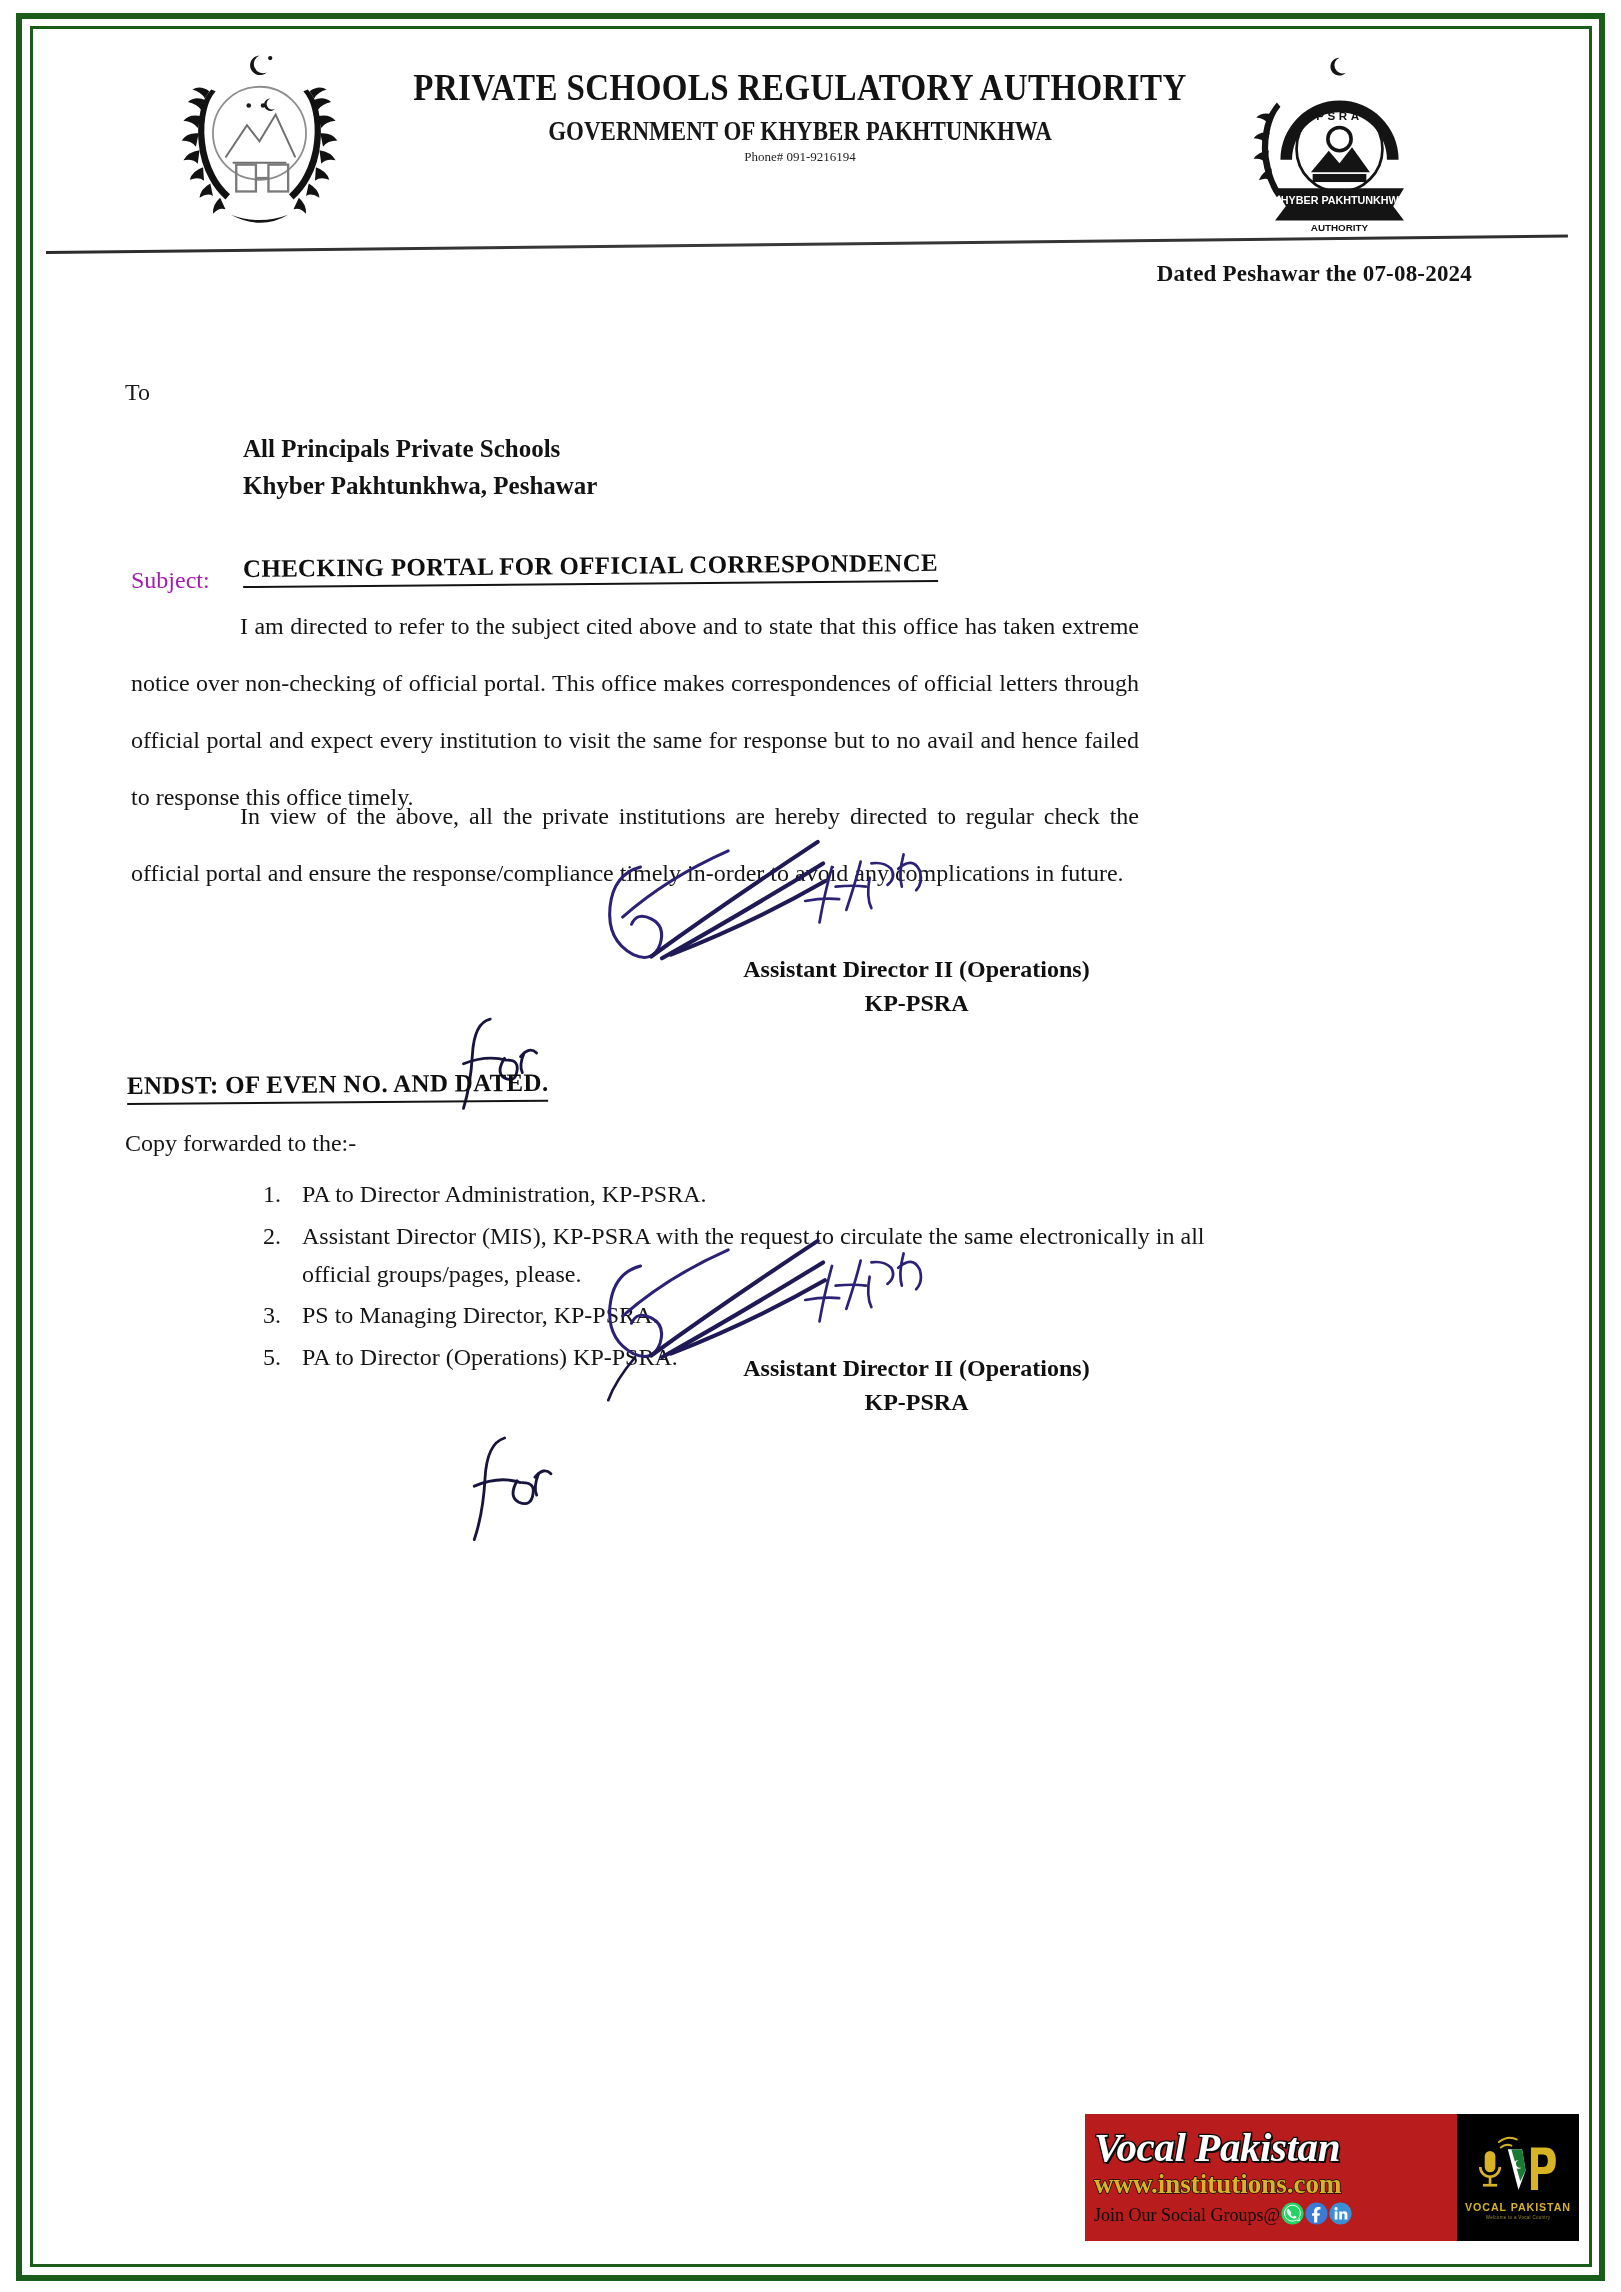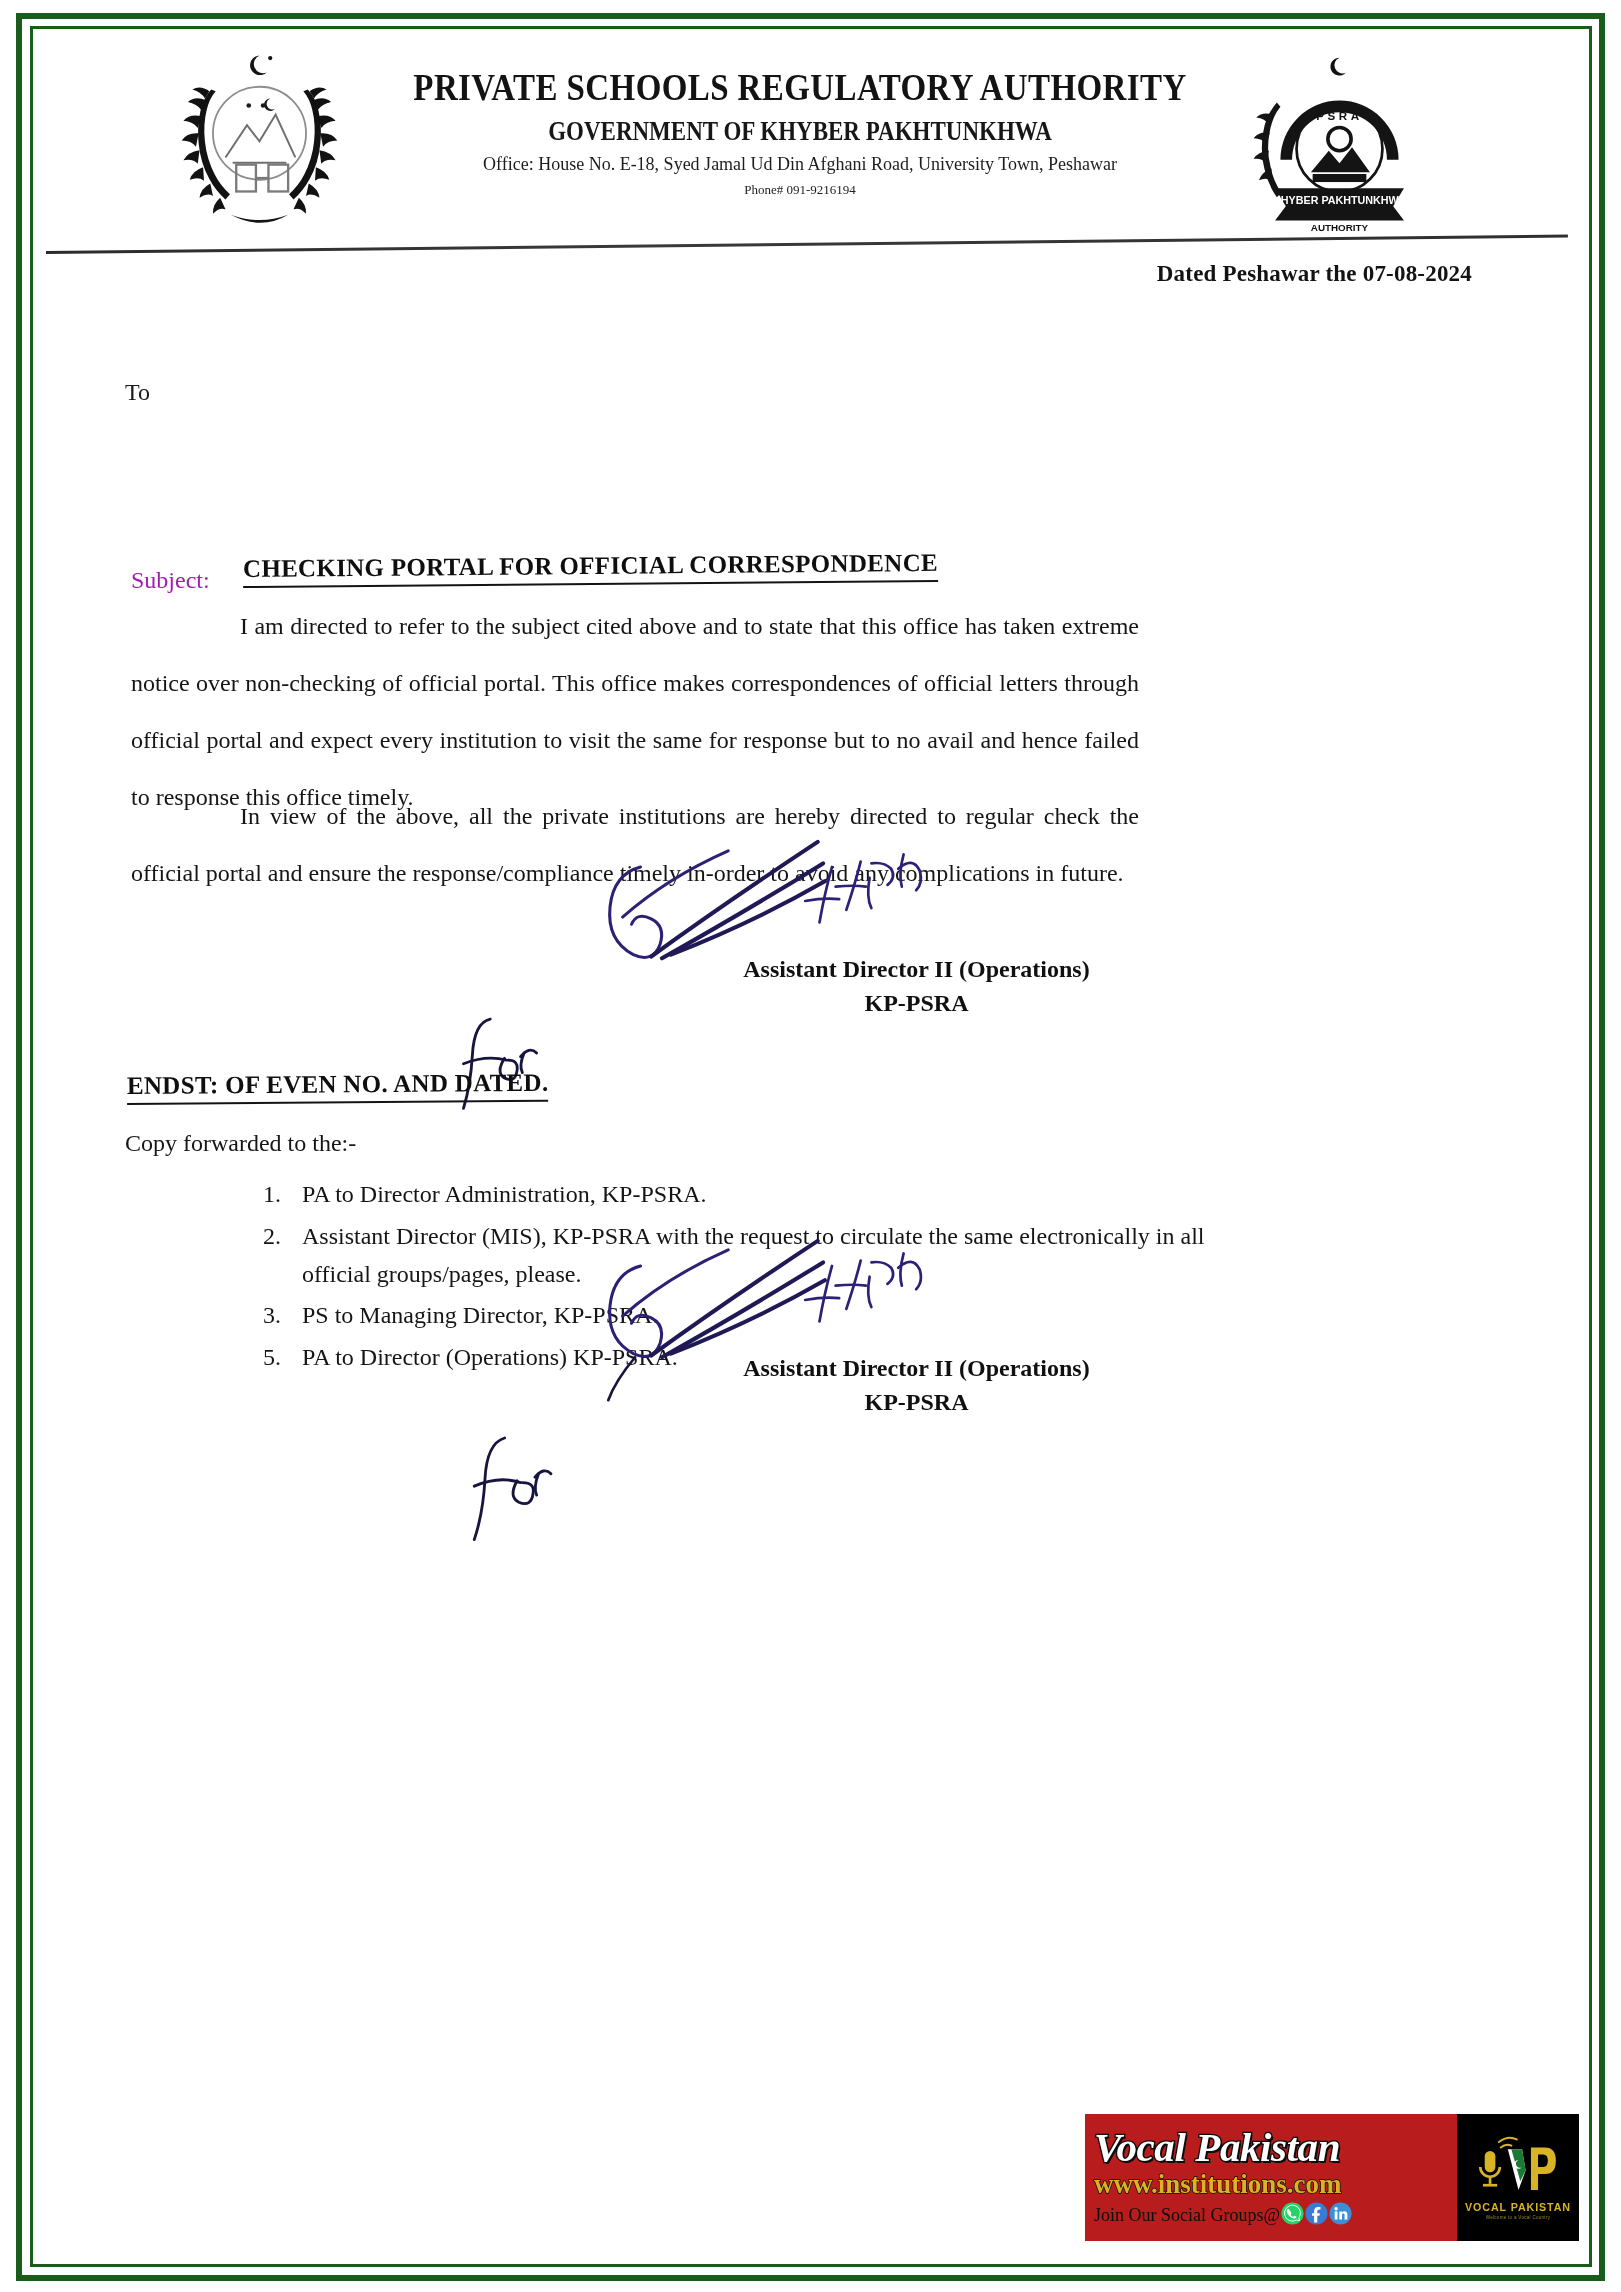--- a/index.html
+++ b/index.html
@@ -354,21 +354,20 @@
           <path d="M44 48 q-10 -7 -19 -2 q10 3 14 10z"></path>
         </g>
 
         <path d="M68 186 q32 12 64 0 q-30 18 -64 0z" fill="#141414"></path>
       </svg>
     </div>
 
     <div class="lh-text">
       <div class="org-name">PRIVATE SCHOOLS REGULATORY AUTHORITY</div>
       <div class="org-gov">GOVERNMENT OF KHYBER PAKHTUNKHWA</div>
-      <div class="org-addr">Office: House No. E-18, Syed Jamal Ud Din Afghani Road, University Town, Peshawar</div>
       <div class="org-phone">Phone# 091-9216194</div>
     </div>
 
     <div class="emblem-right">
       <svg viewBox="0 0 200 205" width="179" height="184">
 
         <path d="M100 6 a10 10 0 1 0 7 17 a8 8 0 1 1 -7 -17z" fill="#141414"></path>
 
         <path d="M34 120 a66 66 0 1 1 132 0 l-13 0 a53 53 0 1 0 -106 0z" fill="#141414"></path>
         <text x="100" y="50" font-family="Liberation Sans, sans-serif" font-size="11" font-weight="bold" fill="#ffffff" text-anchor="middle" transform="rotate(0 100 50)">SCHOOLS</text>
@@ -396,20 +395,24 @@
     </div>
 
     <div class="lh-rule"></div>
   </div>
 
   <div class="ref-block">
     <div>Dated Peshawar the 07-08-2024</div>
   </div>
 
   <div class="to-label">To</div>
+  <div class="addressee">
+    <div>All Principals Private Schools</div>
+    <div>Khyber Pakhtunkhwa, Peshawar</div>
+  </div>
 
   <div class="subject-label">Subject:</div>
   <div class="subject-text">CHECKING PORTAL FOR OFFICIAL CORRESPONDENCE</div>
 
   <div class="body-text" id="para-1">
     <span class="indent"></span><span>I am directed to refer to the subject cited above and to state that this office has taken extreme notice over non-checking of official portal. This office makes correspondences of official letters through official portal and expect every institution to visit the same for response but to no avail and hence failed to response this office timely.</span>
   </div>
 
   <div class="body-text" id="para-2">
     <span class="indent"></span><span>In view of the above, all the private institutions are hereby directed to regular check the official portal and ensure the response/compliance timely in-order to avoid any complications in future.</span>

